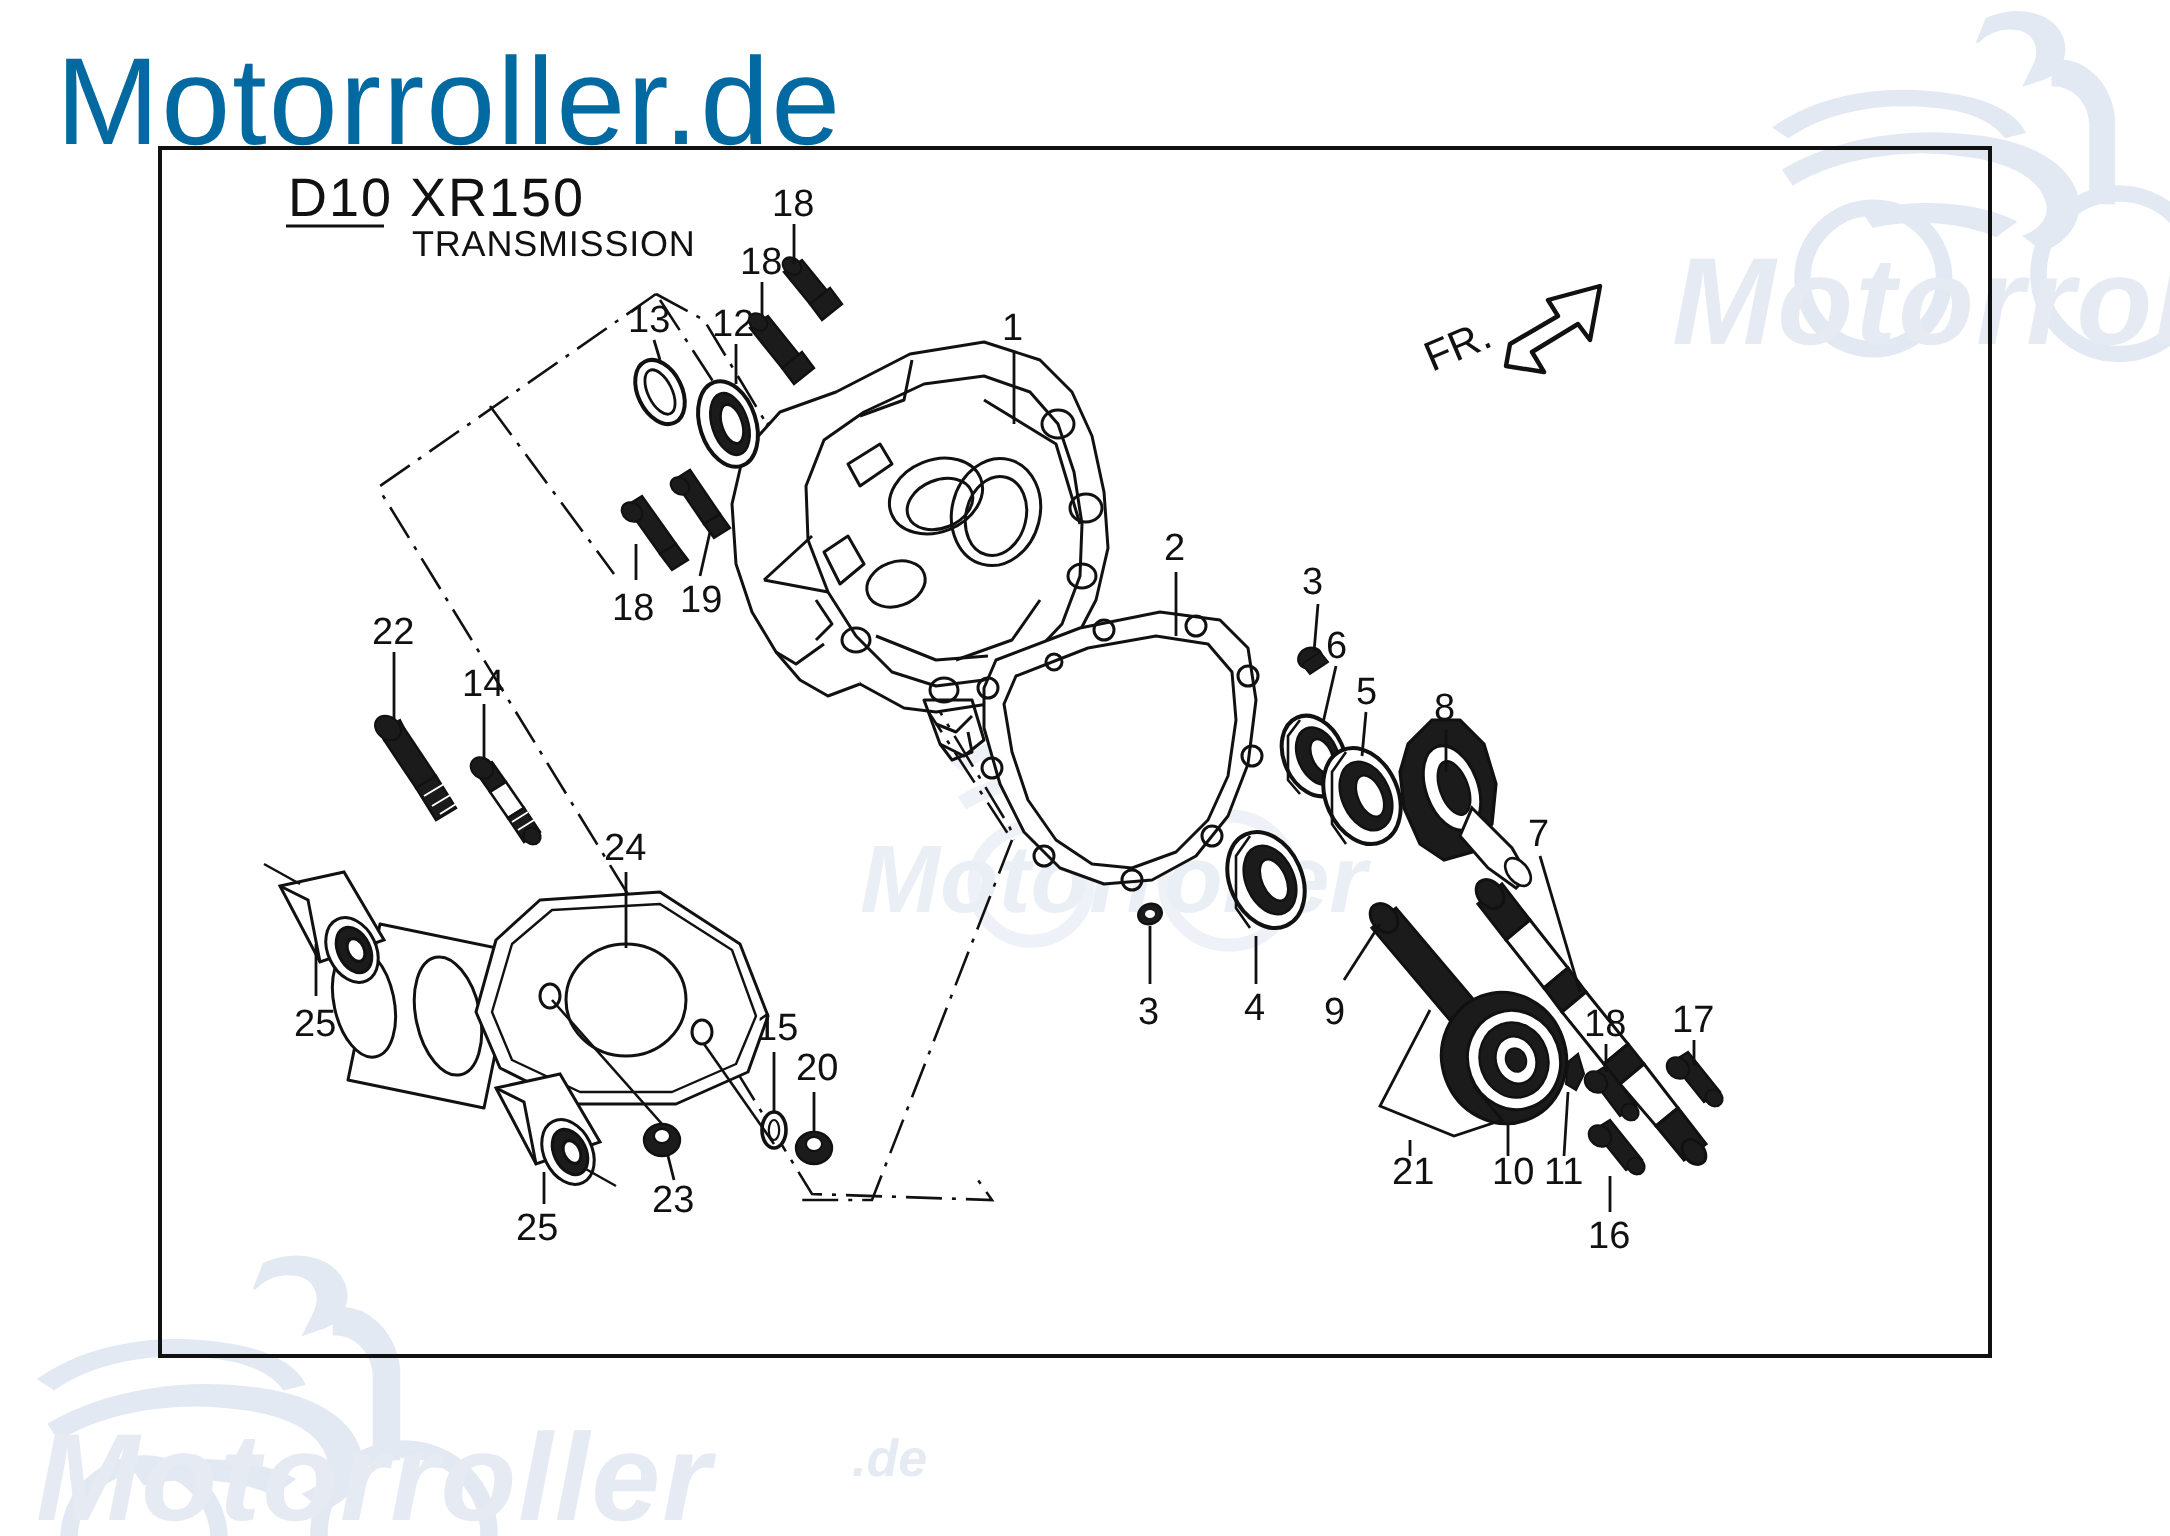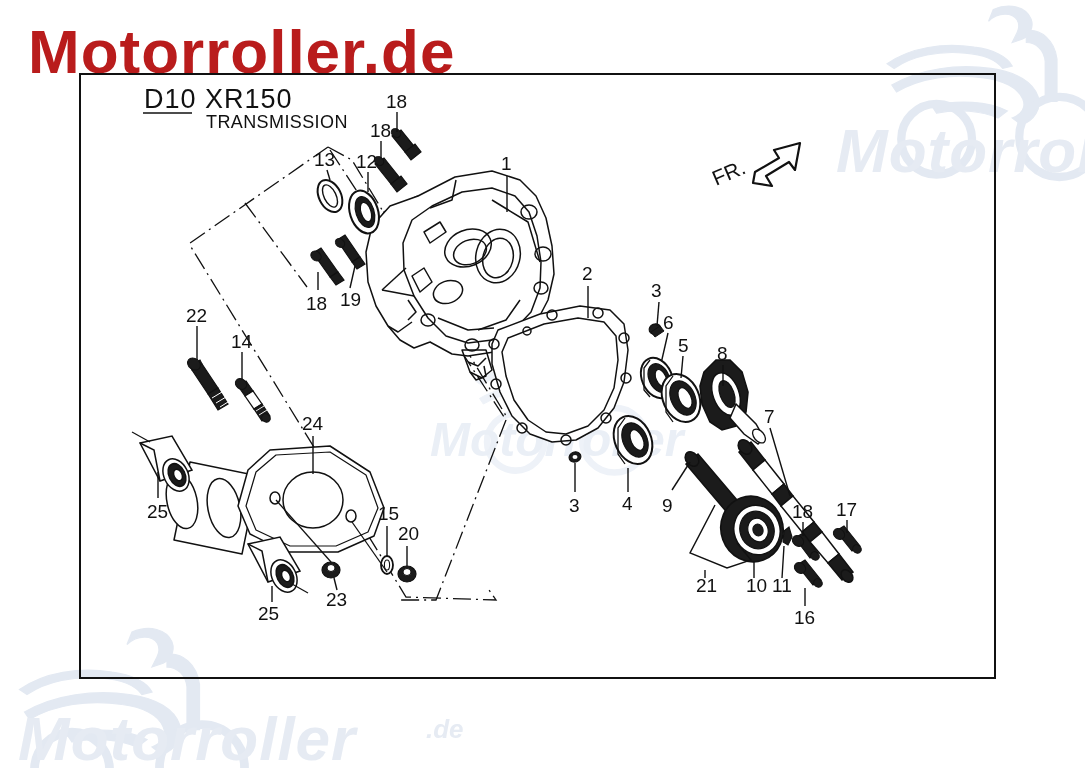--- a/index.html
+++ b/index.html
@@ -1,21 +1,21 @@
 <!DOCTYPE html>
 <html><head>
 <meta charset="utf-8">
 <style>
   html,body{margin:0;padding:0;background:#ffffff;}
   body{width:1085px;height:768px;position:relative;overflow:hidden;
        font-family:"Liberation Sans",sans-serif;}
   #stage{position:absolute;inset:0;width:1085px;height:768px;}
   .wm{position:absolute;pointer-events:none;user-select:none;}
-  #wm-top{left:28px;top:16px;font-size:62px;color:#b91c1c;
-          font-family:"Liberation Sans",sans-serif;font-weight:700;letter-spacing:1px;}
+  #wm-top{left:28px;top:16px;font-size:62px;color:#0369a1;
+          font-family:"Liberation Sans",sans-serif;font-weight:400;letter-spacing:1px;}
   svg{position:absolute;left:0;top:0;}
   .lbl{font-family:"Liberation Sans",sans-serif;fill:#111;font-size:19px;}
 </style>
 </head>
 <body>
 
 <div id="stage">
 
   <div class="wm" id="wm-top">Motorroller.de</div>
 

